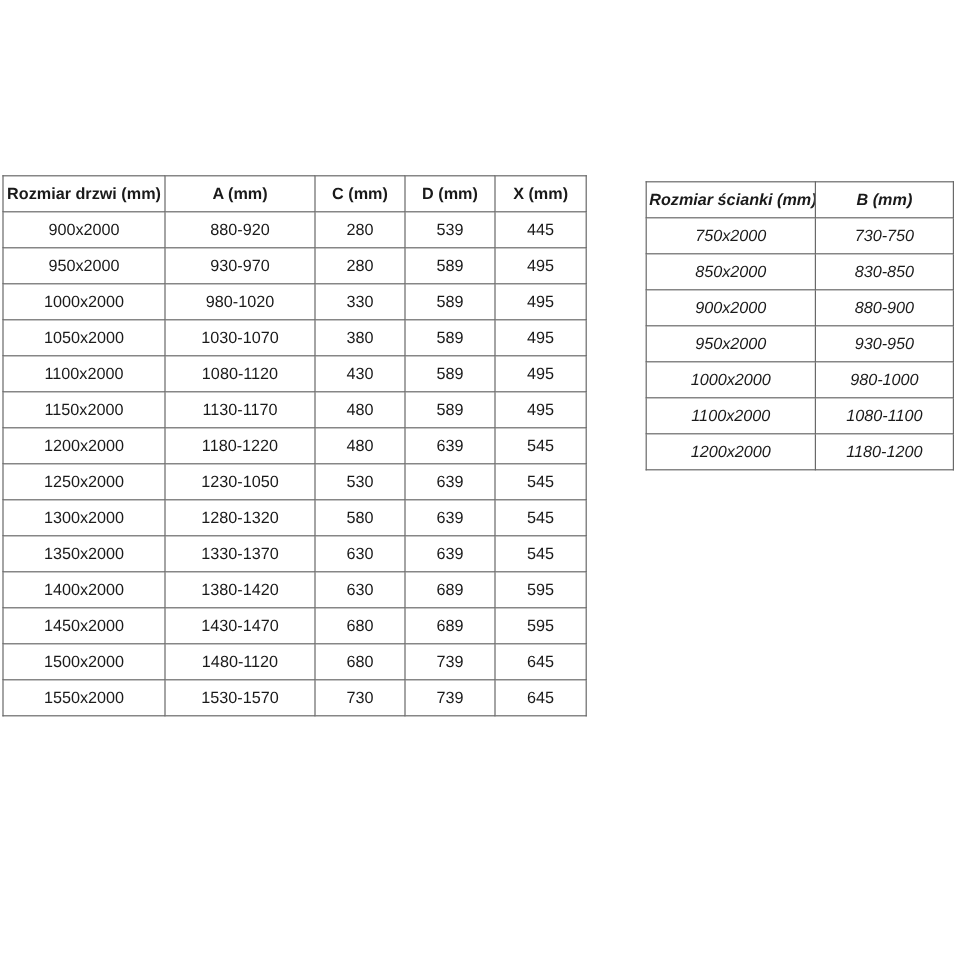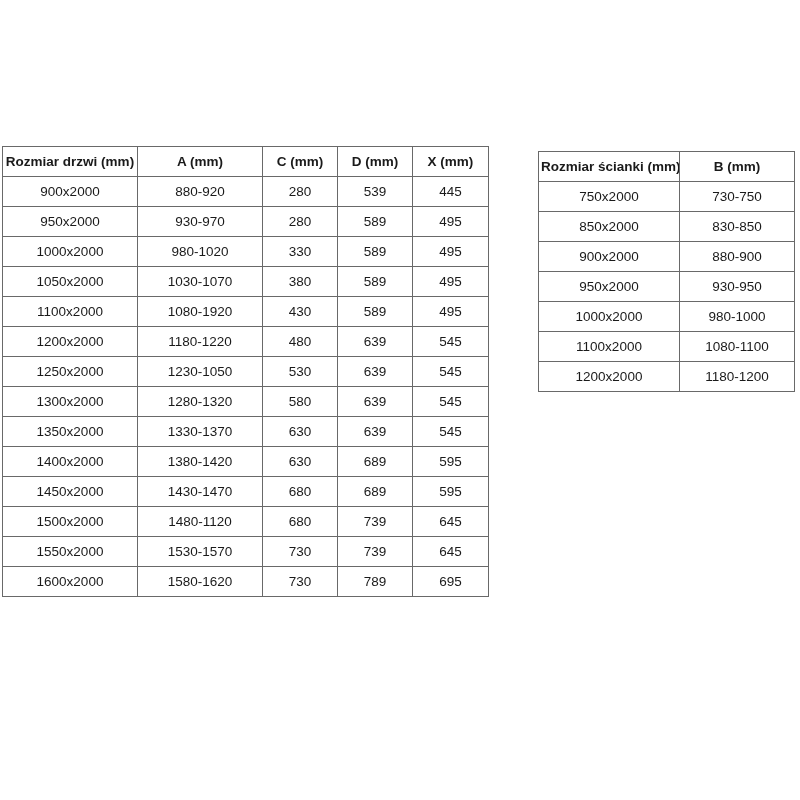--- a/index.html
+++ b/index.html
@@ -26,21 +26,21 @@
     vertical-align: middle;
     font-size: 13.5px;
     color: #1a1a1a;
     white-space: nowrap;
     overflow: hidden;
     padding: 0 2px;
   }
   table.spec th { font-weight: bold; }
 
   #doors-table { left: 2px;  top: 146px; width: 486px; }
-  #walls-table { left: 538px; top: 151px; width: 256px; }
+  #walls-table { left: 538px; top: 151px; width: 256px; font-style: italic; }
 
   #doors-table col:nth-child(1) { width: 135px; }
   #doors-table col:nth-child(2) { width: 125px; }
   #doors-table col:nth-child(3) { width: 75px; }
   #doors-table col:nth-child(4) { width: 75px; }
   #doors-table col:nth-child(5) { width: 76px; }
 
   #walls-table col:nth-child(1) { width: 141px; }
   #walls-table col:nth-child(2) { width: 115px; }
 </style>
@@ -90,22 +90,29 @@
         </tr>
         <tr>
           <td>1050x2000</td>
           <td>1030-1070</td>
           <td>380</td>
           <td>589</td>
           <td>495</td>
         </tr>
         <tr>
           <td>1100x2000</td>
-          <td>1080-1920</td>
+          <td>1080-1120</td>
           <td>430</td>
+          <td>589</td>
+          <td>495</td>
+        </tr>
+        <tr>
+          <td>1150x2000</td>
+          <td>1130-1170</td>
+          <td>480</td>
           <td>589</td>
           <td>495</td>
         </tr>
         <tr>
           <td>1200x2000</td>
           <td>1180-1220</td>
           <td>480</td>
           <td>639</td>
           <td>545</td>
         </tr>
@@ -150,27 +157,20 @@
           <td>680</td>
           <td>739</td>
           <td>645</td>
         </tr>
         <tr>
           <td>1550x2000</td>
           <td>1530-1570</td>
           <td>730</td>
           <td>739</td>
           <td>645</td>
-        </tr>
-        <tr>
-          <td>1600x2000</td>
-          <td>1580-1620</td>
-          <td>730</td>
-          <td>789</td>
-          <td>695</td>
         </tr>
       </tbody>
   </table>
 
   <table class="spec" id="walls-table">
     <colgroup>
         <col>
         <col>
       </colgroup>
     <thead>

